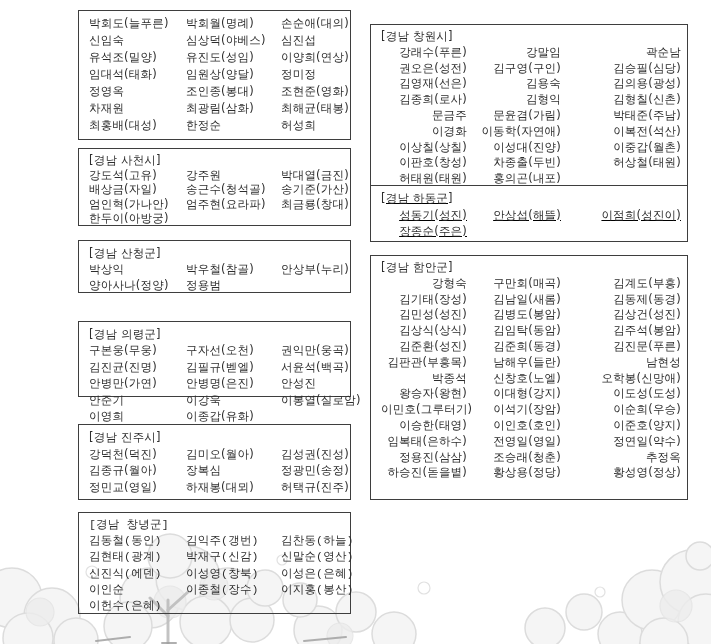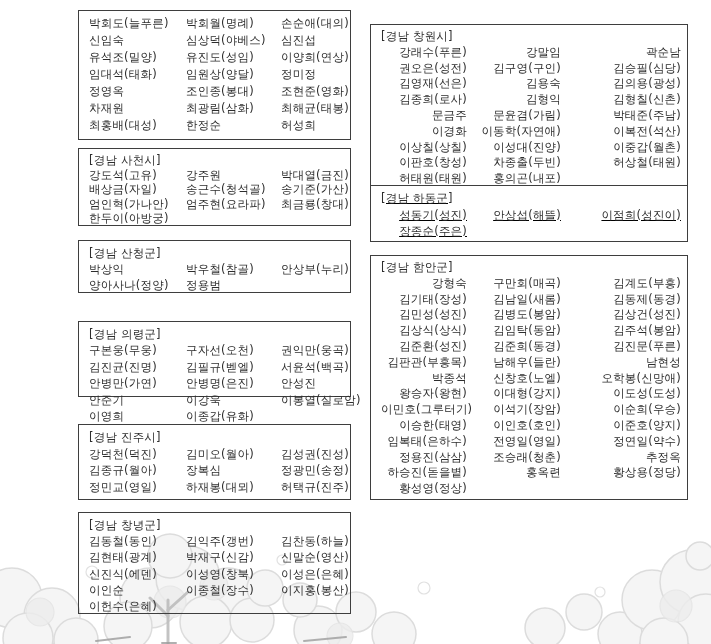--- a/index.html
+++ b/index.html
@@ -172,21 +172,21 @@
       <span class="name-cell">김성권(진성)</span>
       <span class="name-cell">김종규(월아)</span>
       <span class="name-cell">장복심</span>
       <span class="name-cell">정광민(송정)</span>
       <span class="name-cell">정민교(영일)</span>
       <span class="name-cell">하재봉(대뫼)</span>
       <span class="name-cell">허택규(진주)</span>
     </div>
   </div>
 
-<div class="region-box col-left" style="left:78px;top:512px;width:273px;height:102px;--lh:16.2px;">
+<div class="region-box col-left" style="left:78px;top:512px;width:273px;height:102px;font-family:Liberation Mono, monospace;--lh:16.2px;">
     <div class="box-title">[경남 창녕군]</div>
     <div class="names-grid">
       <span class="name-cell">김동철(동인)</span>
       <span class="name-cell">김익주(갱번)</span>
       <span class="name-cell">김찬동(하늘)</span>
       <span class="name-cell">김현태(광계)</span>
       <span class="name-cell">박재구(신감)</span>
       <span class="name-cell">신말순(영산)</span>
       <span class="name-cell">신진식(에덴)</span>
       <span class="name-cell">이성영(창북)</span>
@@ -277,18 +277,17 @@
       <span class="name-cell">이승한(태영)</span>
       <span class="name-cell">이인호(호인)</span>
       <span class="name-cell">이준호(양지)</span>
       <span class="name-cell">임복태(은하수)</span>
       <span class="name-cell">전영일(영일)</span>
       <span class="name-cell">정연일(약수)</span>
       <span class="name-cell">정용진(삼삼)</span>
       <span class="name-cell">조승래(청춘)</span>
       <span class="name-cell">추정옥</span>
       <span class="name-cell">하승진(돋을볕)</span>
-      <span class="name-cell">홍옥련</span>
       <span class="name-cell">황상용(정당)</span>
       <span class="name-cell">황성영(정상)</span>
       <span class="name-cell"></span>
     </div>
   </div>
 
 </body></html>

